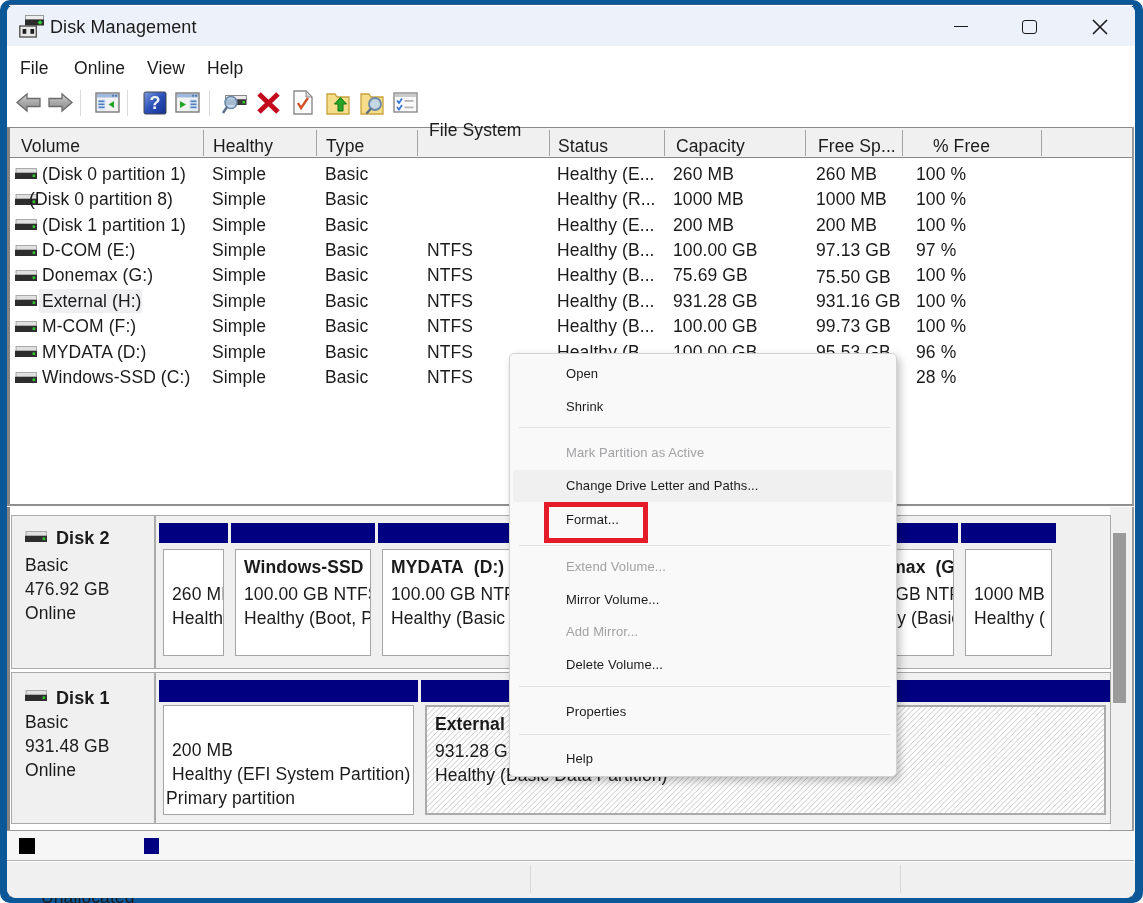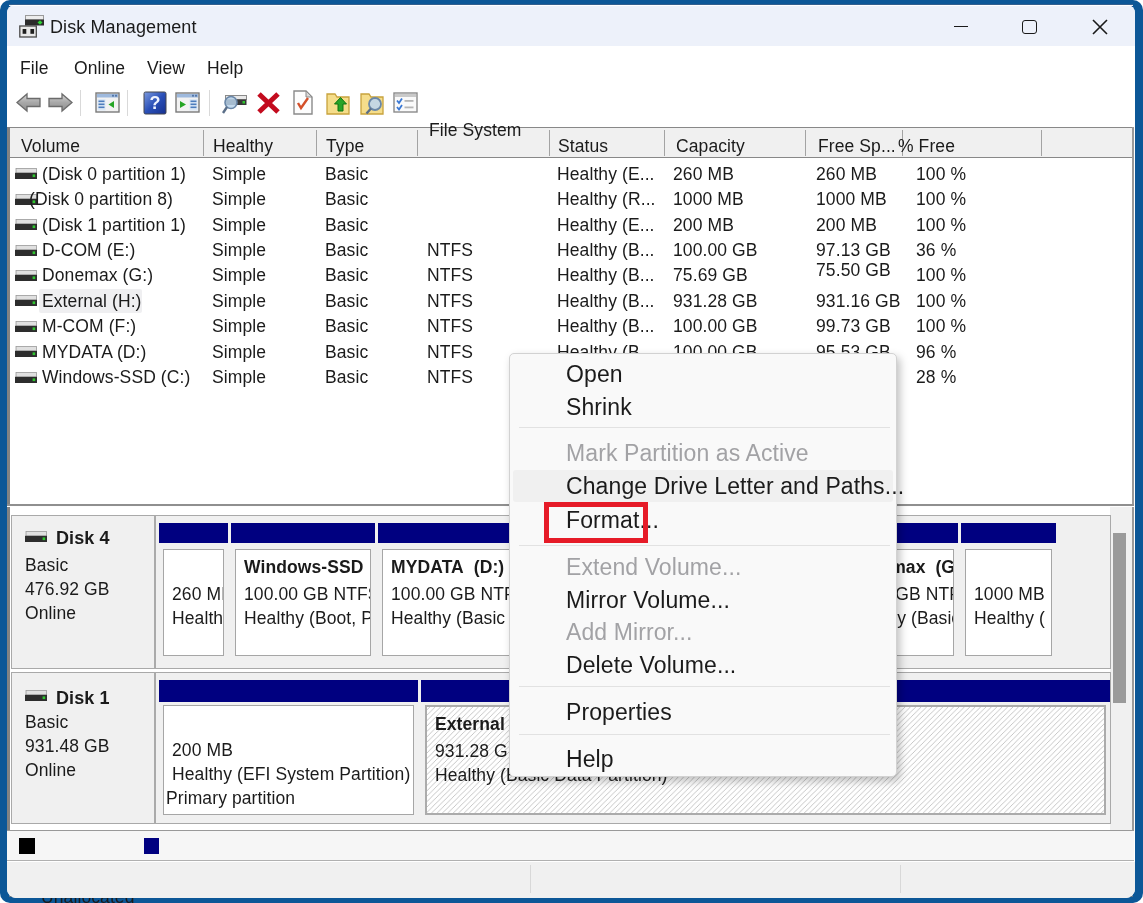--- a/index.html
+++ b/index.html
@@ -27,21 +27,21 @@
 .dsep{position:absolute;width:1.5px;background:#aaaaaa}
 .navy{position:absolute;background:#000080}
 .pbox{position:absolute;background:#fff;border:1px solid #a6a6a6;overflow:hidden}
 .hatch{border:2px solid #ababab}
 
 #legend{left:7px;top:830px;width:1127px;height:31px;background:#f6f6f6;border-top:1.5px solid #999;border-bottom:1.5px solid #b0b0b0}
 #status{left:6.5px;top:861.5px;width:1128px;height:36px;background:#f0f0f0;border-radius:0 0 9px 9px}
 .ssep{position:absolute;top:865px;width:1px;height:28px;background:#d8d8d8}
 
 #menu{left:509px;top:353px;width:388px;height:424px;background:#f9f9f9;border:1px solid #d2d2d2;border-radius:5px;box-shadow:3px 4px 9px rgba(0,0,0,.25)}
-.mi{position:absolute;left:566px;font-size:23px;line-height:20px;white-space:nowrap;color:#1b1b1b;letter-spacing:.1px}
+.mi{position:absolute;left:566px;font-size:13px;line-height:20px;white-space:nowrap;color:#1b1b1b;letter-spacing:.1px}
 .gray{color:#a2a2a5}
 .msep{position:absolute;left:519px;width:371px;height:1px;background:#e2e2e2}
 #hl{left:513px;top:470px;width:380px;height:32px;background:#f0f0f0;border-radius:3px}
 #redbox{left:544px;top:501.5px;width:104px;height:41px;border:5px solid #e61b28}
 .toolsep{position:absolute;top:90px;width:1px;height:26px;background:#d9d9d9}
 </style></head>
 <body>
 <div class="a" id="frame"></div>
 <div class="a" id="client"></div>
 <div class="a" id="title"></div>
@@ -171,21 +171,21 @@
 <div class="hsep" style="left:805px"></div>
 <div class="hsep" style="left:902px"></div>
 <div class="hsep" style="left:1041px"></div>
 <div class="t" style="left:21px;top:136px">Volume</div>
 <div class="t" style="left:213px;top:136px">Healthy</div>
 <div class="t" style="left:326px;top:136px">Type</div>
 <div class="t" style="left:429px;top:120px">File System</div>
 <div class="t" style="left:558px;top:136px">Status</div>
 <div class="t" style="left:676px;top:136px">Capacity</div>
 <div class="t" style="left:818px;top:136px">Free Sp...</div>
-<div class="t" style="left:898px;top:136px">% Free</div>
+<div class="t" style="left:933px;top:136px">% Free</div>
 
 <div class="a" style="left:7px;top:127px;width:2.5px;height:734px;background:#828282"></div>
 <div class="a" style="left:1131.5px;top:127px;width:2.5px;height:734px;background:#9a9a9a"></div>
 
 <div class="a" id="extsel"></div>
 <div id="rows">
     <svg class="dicon" style="left:15px;top:168.3px" viewBox="0 0 22 11">
       <rect x="1" y="0.5" width="20.5" height="4.6" fill="#e0e0e0" stroke="#9a9a9a" stroke-width="0.8"></rect>
       <rect x="0" y="4.8" width="22" height="6.2" fill="#2d2d2d"></rect>
       <rect x="17.6" y="6.4" width="2.6" height="2.7" fill="#2ec72e"></rect>
@@ -226,33 +226,33 @@
       <rect x="0" y="4.8" width="22" height="6.2" fill="#2d2d2d"></rect>
       <rect x="17.6" y="6.4" width="2.6" height="2.7" fill="#2ec72e"></rect>
     </svg>
     <div class="t" style="left:42px;top:240px">D-COM (E:)</div>
     <div class="t" style="left:212px;top:240px">Simple</div>
     <div class="t" style="left:325px;top:240px">Basic</div>
     <div class="t" style="left:427px;top:240px">NTFS</div>
     <div class="t" style="left:557px;top:240px">Healthy (B...</div>
     <div class="t" style="left:673px;top:240px">100.00 GB</div>
     <div class="t" style="left:816px;top:240px">97.13 GB</div>
-    <div class="t" style="left:916px;top:240px">36 %</div>
+    <div class="t" style="left:916px;top:240px">97 %</div>
     <svg class="dicon" style="left:15px;top:269.9px" viewBox="0 0 22 11">
       <rect x="1" y="0.5" width="20.5" height="4.6" fill="#e0e0e0" stroke="#9a9a9a" stroke-width="0.8"></rect>
       <rect x="0" y="4.8" width="22" height="6.2" fill="#2d2d2d"></rect>
       <rect x="17.6" y="6.4" width="2.6" height="2.7" fill="#2ec72e"></rect>
     </svg>
     <div class="t" style="left:42px;top:265.4px">Donemax (G:)</div>
     <div class="t" style="left:212px;top:265.4px">Simple</div>
     <div class="t" style="left:325px;top:265.4px">Basic</div>
     <div class="t" style="left:427px;top:265.4px">NTFS</div>
     <div class="t" style="left:557px;top:265.4px">Healthy (B...</div>
     <div class="t" style="left:673px;top:265.4px">75.69 GB</div>
-    <div class="t" style="left:816px;top:260px">75.50 GB</div>
+    <div class="t" style="left:816px;top:267px">75.50 GB</div>
     <div class="t" style="left:916px;top:265.4px">100 %</div>
     <svg class="dicon" style="left:15px;top:295.3px" viewBox="0 0 22 11">
       <rect x="1" y="0.5" width="20.5" height="4.6" fill="#e0e0e0" stroke="#9a9a9a" stroke-width="0.8"></rect>
       <rect x="0" y="4.8" width="22" height="6.2" fill="#2d2d2d"></rect>
       <rect x="17.6" y="6.4" width="2.6" height="2.7" fill="#2ec72e"></rect>
     </svg>
     <div class="t" style="left:42px;top:290.8px">External (H:)</div>
     <div class="t" style="left:212px;top:290.8px">Simple</div>
     <div class="t" style="left:325px;top:290.8px">Basic</div>
     <div class="t" style="left:427px;top:290.8px">NTFS</div>
@@ -307,21 +307,21 @@
 <div class="a" style="left:1112.5px;top:533px;width:13px;height:170px;background:#9a9a9a"></div>
 
 <div id="disks">
     <div class="drow" style="top:515px;height:154px"></div>
  <div class="dsep" style="left:154px;top:515px;height:154px"></div>
  <svg class="dicon" style="left:25px;top:531px" viewBox="0 0 22 11">
       <rect x="1" y="0.5" width="20.5" height="4.6" fill="#e0e0e0" stroke="#9a9a9a" stroke-width="0.8"></rect>
       <rect x="0" y="4.8" width="22" height="6.2" fill="#2d2d2d"></rect>
       <rect x="17.6" y="6.4" width="2.6" height="2.7" fill="#2ec72e"></rect>
     </svg>
- <div class="t b" style="left:56px;top:528px;font-size:18px">Disk 4</div>
+ <div class="t b" style="left:56px;top:528px;font-size:18px">Disk 2</div>
  <div class="t" style="left:25px;top:555px">Basic</div>
  <div class="t" style="left:25px;top:579px">476.92 GB</div>
  <div class="t" style="left:25px;top:603px">Online</div>
     <div class="drow" style="top:672px;height:151.5px"></div>
  <div class="dsep" style="left:154px;top:672px;height:151.5px"></div>
  <svg class="dicon" style="left:25px;top:690px" viewBox="0 0 22 11">
       <rect x="1" y="0.5" width="20.5" height="4.6" fill="#e0e0e0" stroke="#9a9a9a" stroke-width="0.8"></rect>
       <rect x="0" y="4.8" width="22" height="6.2" fill="#2d2d2d"></rect>
       <rect x="17.6" y="6.4" width="2.6" height="2.7" fill="#2ec72e"></rect>
     </svg>

